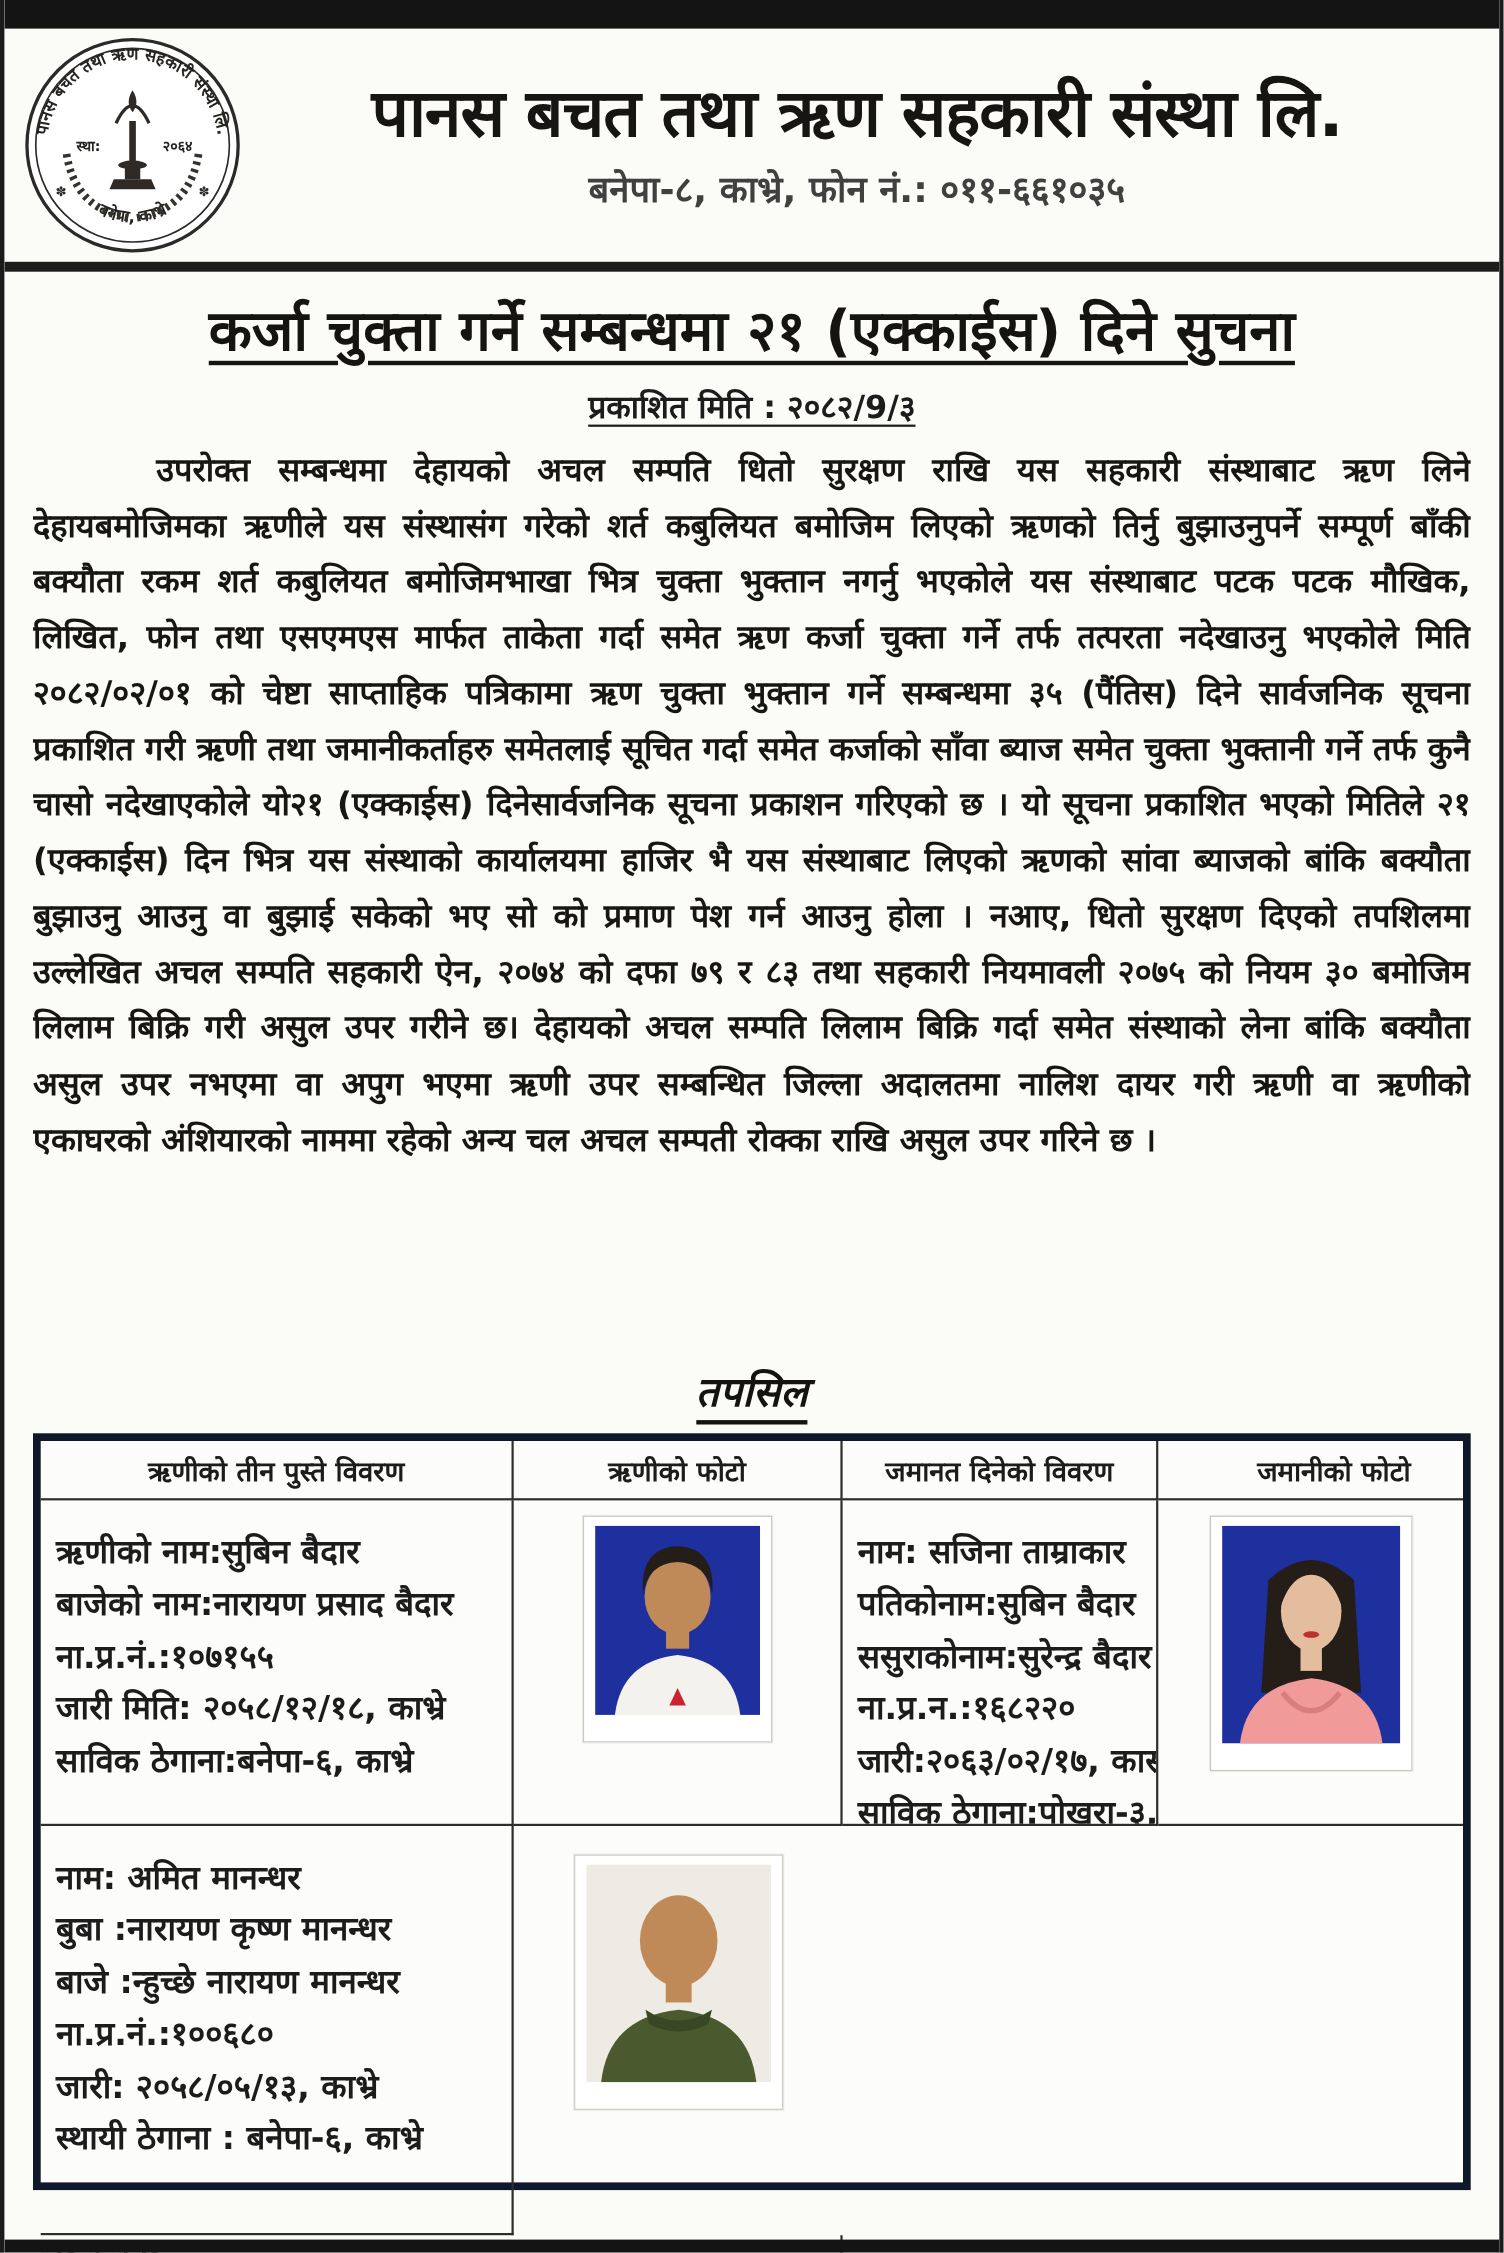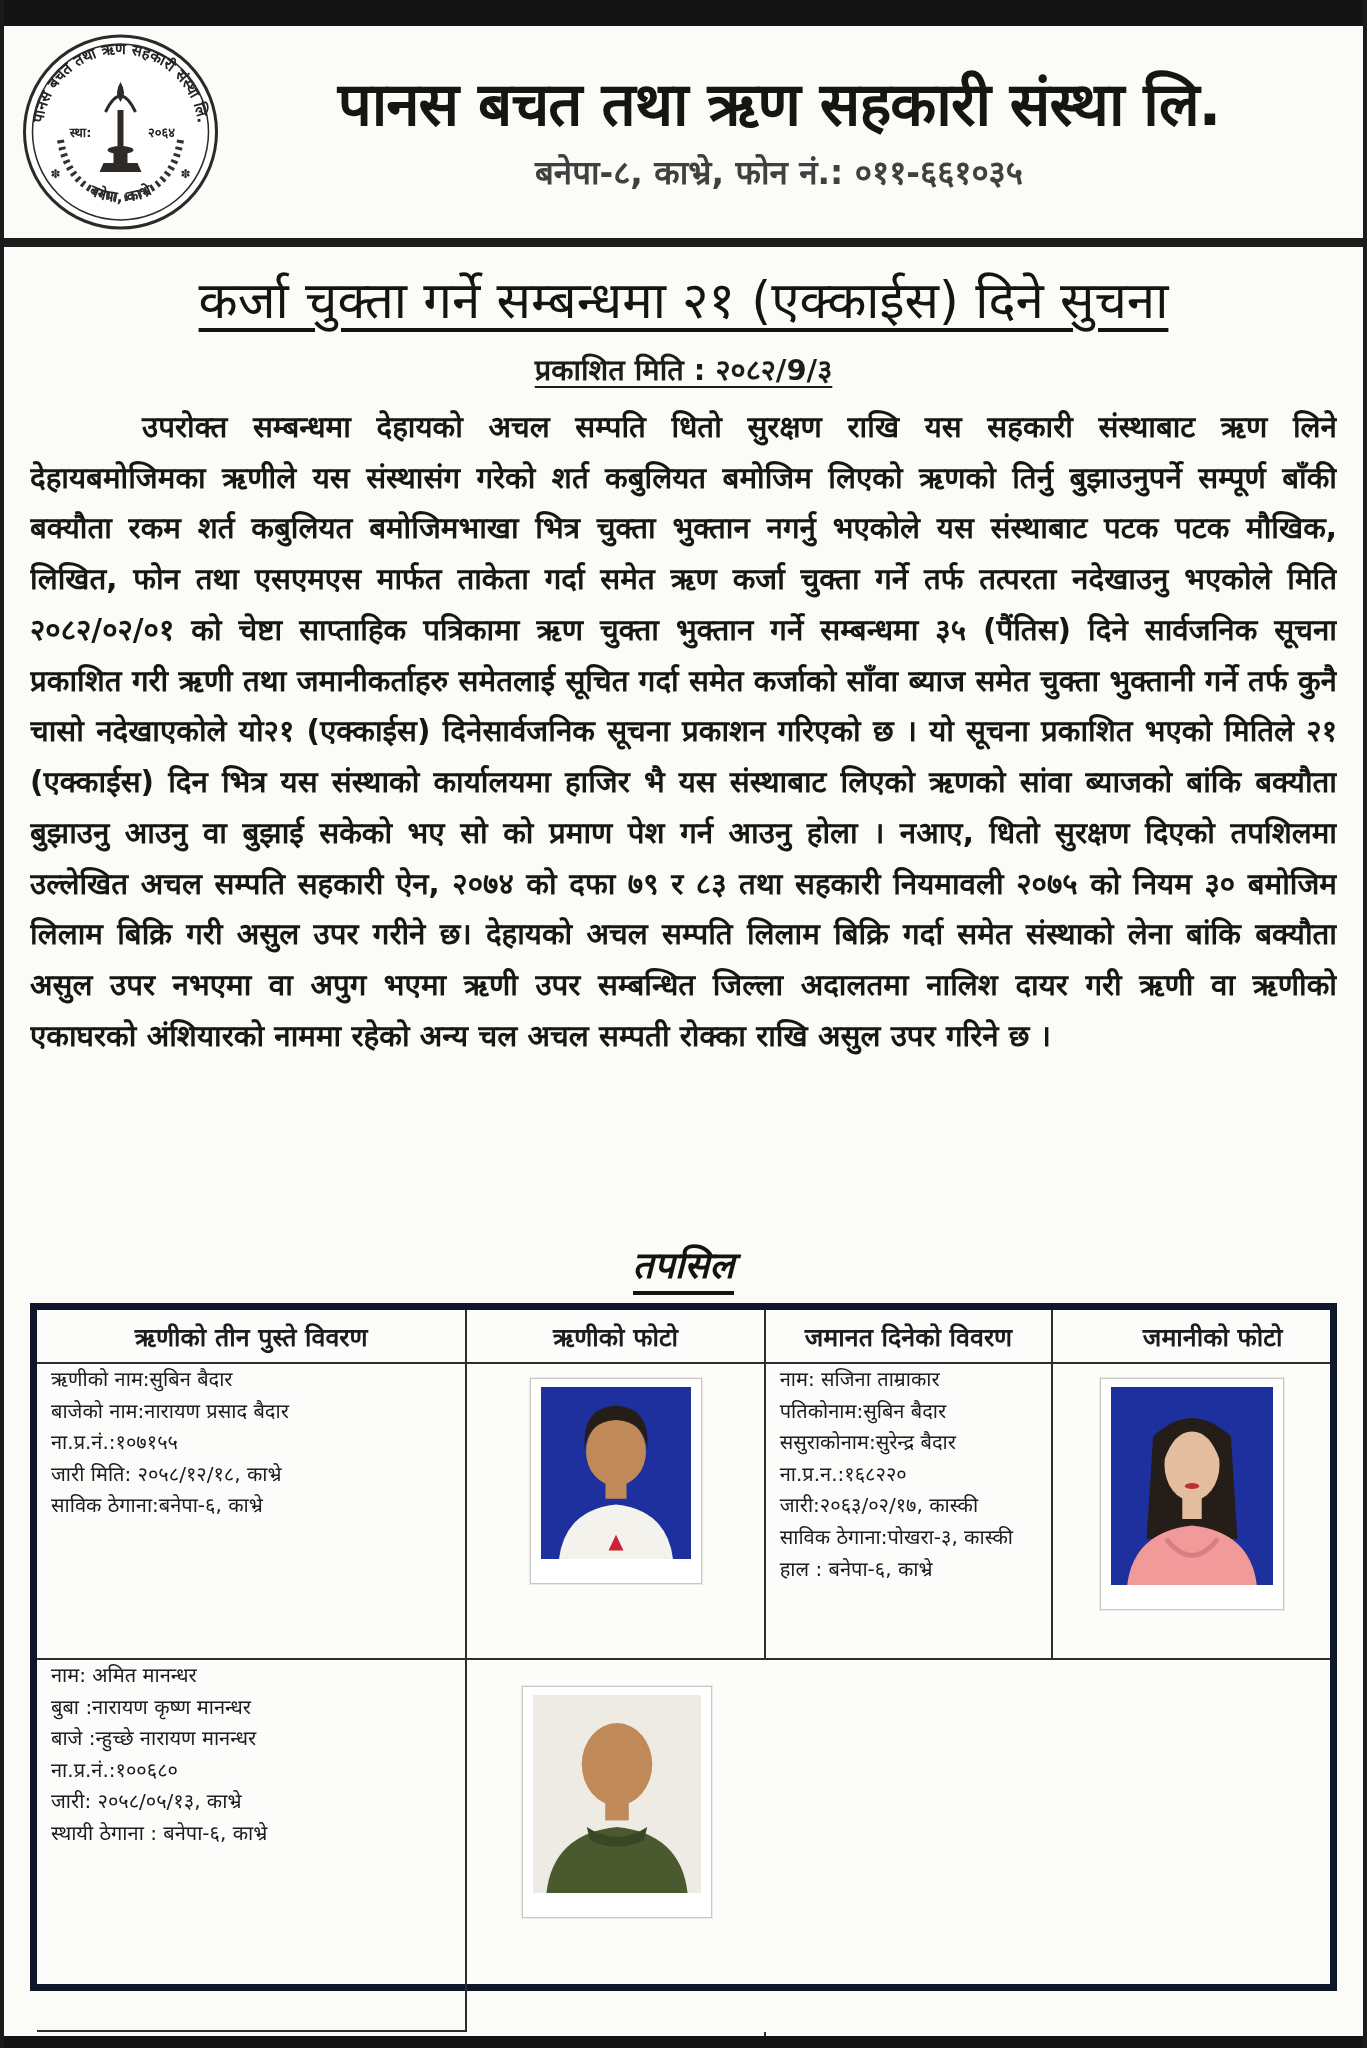--- a/index.html
+++ b/index.html
@@ -14,21 +14,21 @@
   
   .masthead{display:flex;align-items:center;padding:6px 18px 4px 14px;height:200px;}
   .logo{width:205px;height:200px;flex:0 0 auto;}
   .head-text{flex:1;text-align:center;padding-right:10px;}
   .org-name{margin:0;font-size:60px;line-height:1.15;font-weight:800;letter-spacing:-1px;color:#171513;}
   .org-addr{margin-top:10px;font-size:33px;font-weight:700;color:#404040;}
   .rule{height:9px;background:#1d1d1d;margin-top:2px;}
   
   main{padding:0 26px;}
   .notice-title{
-    margin:16px auto 6px;text-align:center;font-size:51px;font-weight:400;color:#161412;
+    margin:16px auto 6px;text-align:center;font-size:51px;font-weight:700;color:#161412;
     text-decoration:underline;text-decoration-thickness:4px;text-underline-offset:10px;
   }
   .pub-date{
     text-align:center;font-size:29px;font-weight:700;margin-top:16px;
     text-decoration:underline;text-decoration-thickness:2px;text-underline-offset:6px;
   }
   .body-text{
     margin:14px 0 0;font-size:29.5px;font-weight:700;line-height:1.72;color:#181614;
     text-align:justify;text-indent:112px;height:832px;overflow:hidden;
   }
@@ -42,21 +42,21 @@
     display:grid;margin:6px 0 0;
     grid-template-columns:437fr 303fr 292fr 281fr;
     grid-template-rows:54px 296px 268px 104px;
     border:7px solid #0f172a;background:#fcfcfa;height:688px;box-sizing:border-box;
   }
   .cell{border-right:2px solid #2e2d2b;border-bottom:2px solid #2e2d2b;box-sizing:border-box;overflow:hidden;}
   .th{display:flex;align-items:center;justify-content:center;text-align:center;
       font-size:25px;font-weight:800;padding:2px 6px;}
   .no-r{border-right:none;padding-left:48px;}
   .no-b{border-bottom:none;}
-  .details{padding:0 14px;font-size:20px;font-weight:400;line-height:1.58;}
+  .details{padding:24px 14px;font-size:30px;font-weight:700;line-height:1.58;}
   .details .line{white-space:nowrap;}
   .collateral{grid-column:1 / 3;padding:8px 14px;font-size:24px;font-weight:700;line-height:1.55;}
   .col-head{display:inline-block;border-bottom:3px solid #1c1a18;font-size:25px;font-weight:800;margin-bottom:14px;padding-bottom:1px;}
   .g2cell{grid-row:3 / 5;}
   .g2photo{grid-row:3 / 5;}
   .photo-cell{display:flex;justify-content:center;align-items:flex-start;padding:14px 6px;}
   .frame{background:#ffffff;border:1px solid #c9c8c2;padding:8px 10px 24px;box-shadow:0 0 0 1px #eceae4;}
   .frame svg{display:block;}
   
   .landtable{grid-column:1 / 3;padding:0;}

